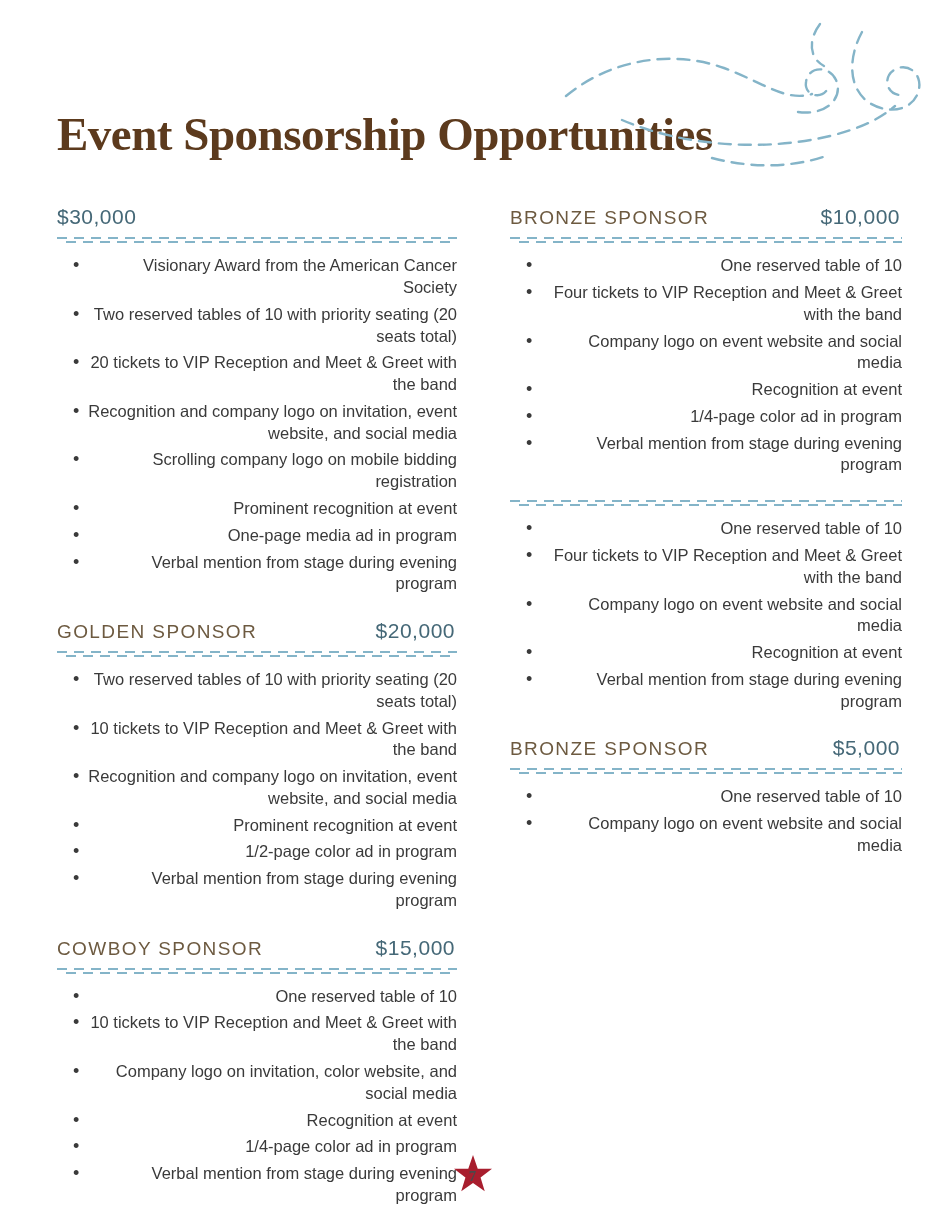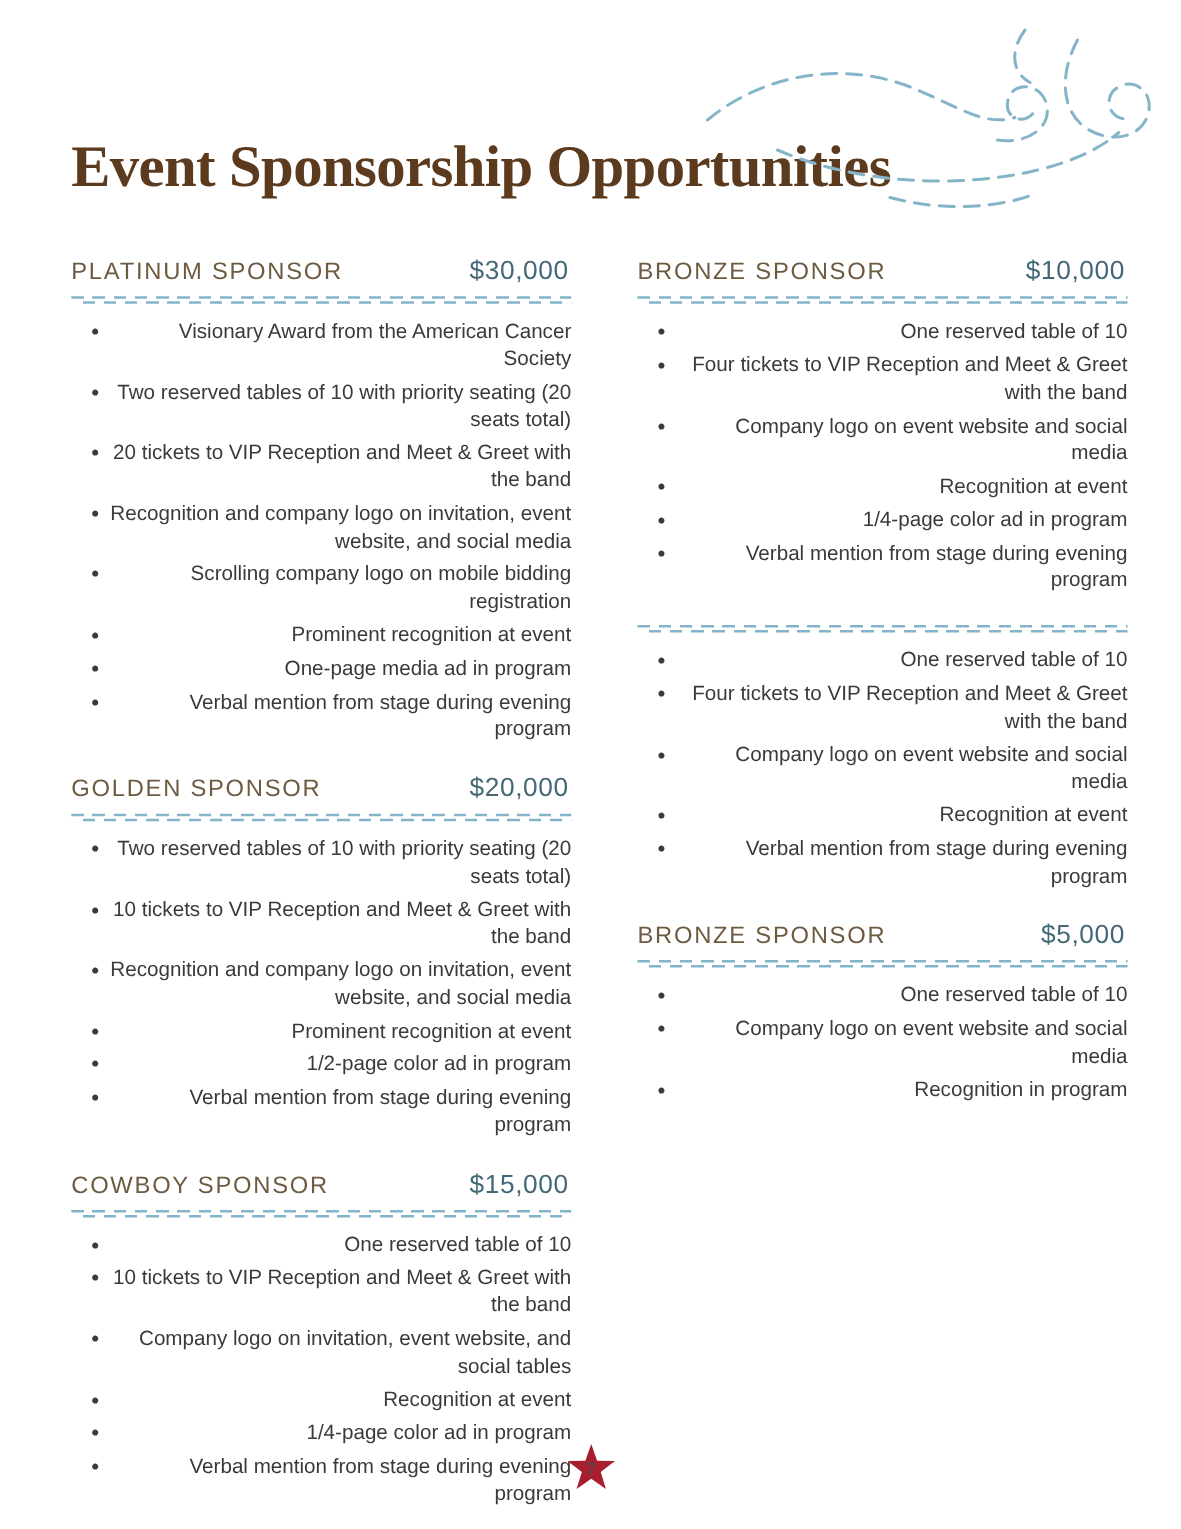--- a/index.html
+++ b/index.html
@@ -135,21 +135,20 @@
     <path d="M 150 136 C 192 147 232 145 264 134"></path>
     <path d="M 258 2 C 246 18 247 36 262 44"></path>
   </svg>
 
   <h1 class="page-title">Event Sponsorship Opportunities</h1>
 
   <div class="columns">
     <div class="col">
   <section class="tier">
     <div class="tier-head">
-      <span class="tier-name">PLATINUM SPONSOR</span>
       <span class="tier-price">$30,000</span>
     </div>
     <div class="stitch"></div>
     <ul class="benefits">
             <li>Visionary Award from the American Cancer Society</li>
             <li>Two reserved tables of 10 with priority seating (20 seats total)</li>
             <li>20 tickets to VIP Reception and Meet &amp; Greet with the band</li>
             <li>Recognition and company logo on invitation, event website, and social media</li>
             <li>Scrolling company logo on mobile bidding registration</li>
             <li>Prominent recognition at event</li>
@@ -176,21 +175,21 @@
 
   <section class="tier">
     <div class="tier-head">
       <span class="tier-name">COWBOY SPONSOR</span>
       <span class="tier-price">$15,000</span>
     </div>
     <div class="stitch"></div>
     <ul class="benefits">
             <li>One reserved table of 10</li>
             <li>10 tickets to VIP Reception and Meet &amp; Greet with the band</li>
-            <li>Company logo on invitation, event website, and social tables</li>
+            <li>Company logo on invitation, color website, and social media</li>
             <li>Recognition at event</li>
             <li>1/4-page color ad in program</li>
             <li>Verbal mention from stage during evening program</li>
           </ul>
   </section>
 </div>
     <div class="col">
   <section class="tier">
     <div class="tier-head">
       <span class="tier-name">BRONZE SPONSOR</span>
@@ -220,21 +219,20 @@
 
   <section class="tier">
     <div class="tier-head">
       <span class="tier-name">BRONZE SPONSOR</span>
       <span class="tier-price">$5,000</span>
     </div>
     <div class="stitch"></div>
     <ul class="benefits">
             <li>One reserved table of 10</li>
             <li>Company logo on event website and social media</li>
-            <li>Recognition in program</li>
           </ul>
   </section>
 </div>
   </div>
 
   <div class="page-number">
     <svg viewBox="0 0 40 40" aria-hidden="true">
       <polygon points="20,2 24.5,14.9 38.1,15.1 27.2,23.4 31.2,36.4 20,28.6 8.8,36.4 12.8,23.4 1.9,15.1 15.5,14.9" fill="#a81e2e"></polygon>
     </svg>
     <span class="num">7</span>

